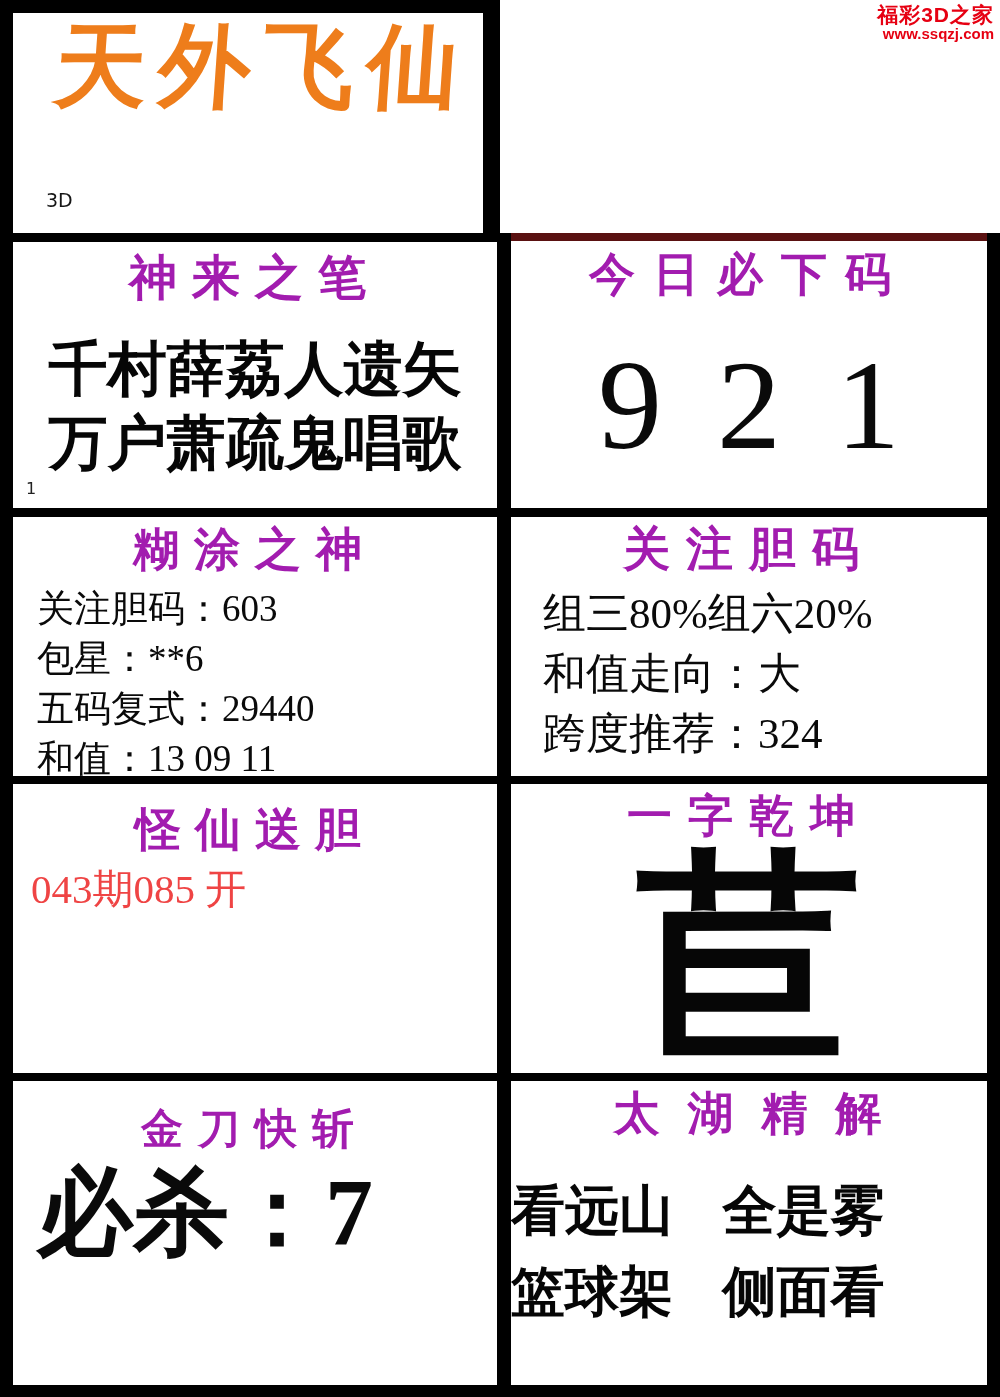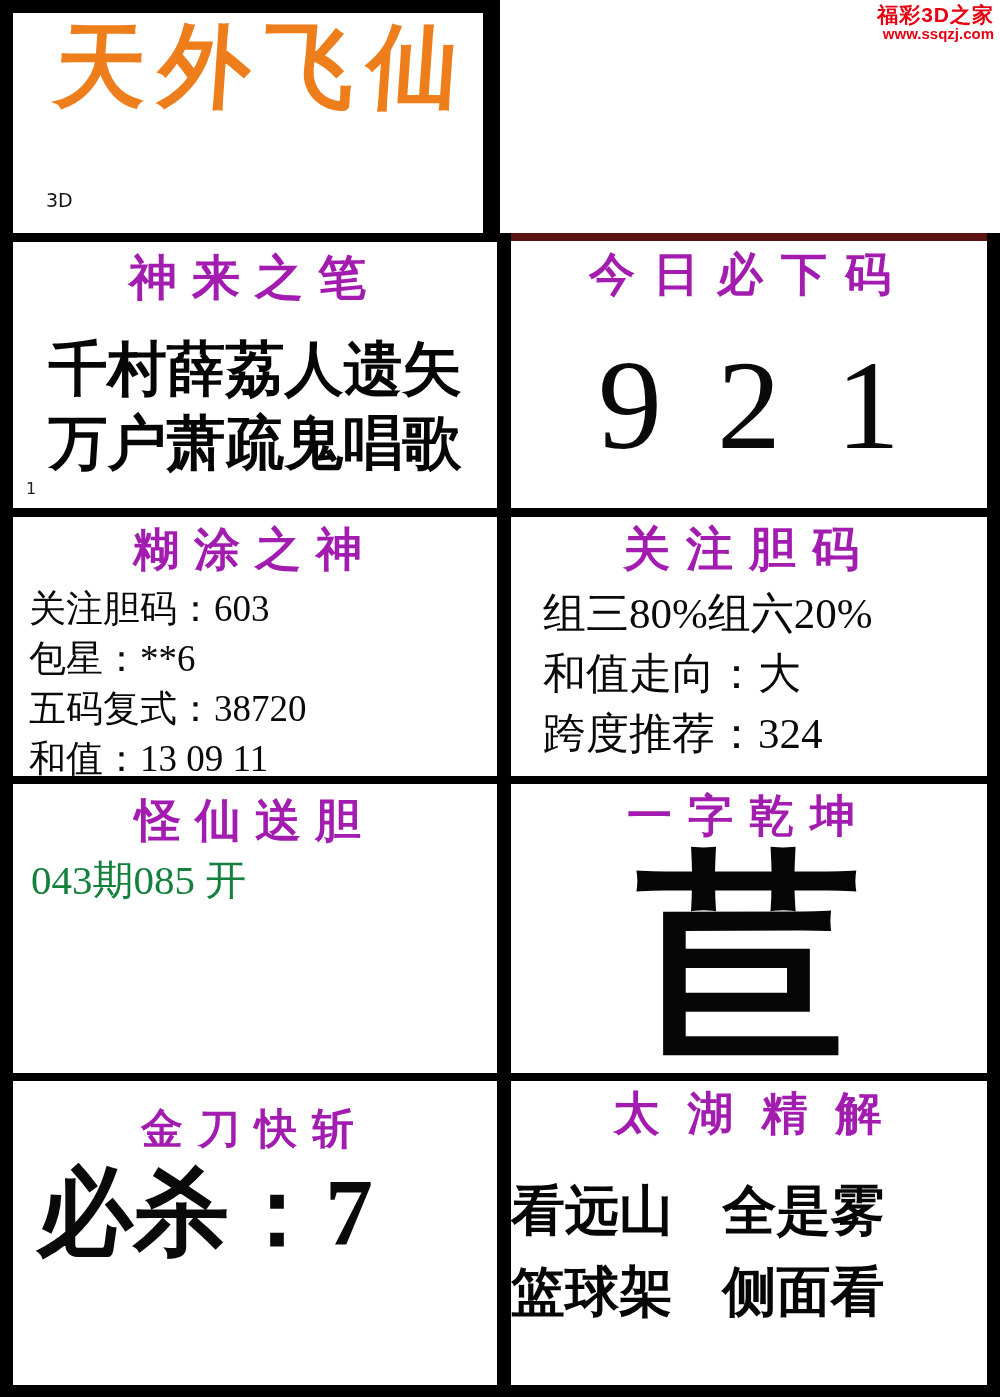--- a/index.html
+++ b/index.html
@@ -41,31 +41,31 @@
     font-family:"DejaVu Sans", sans-serif; }
 
   #cell-jinri { left:511px; top:242px; width:476px; height:266px; }
   #cell-jinri .sec-title { font-size:46px; letter-spacing:18px; padding-top:2px; }
   .big-number { margin-top:34px; text-align:center; font-size:128px; line-height:130px;
     letter-spacing:55px; text-indent:55px; color:#0a0a0a;
     font-family:"Liberation Serif", serif; }
 
   #cell-hutu { left:13px; top:517px; width:484px; height:259px; }
   #cell-hutu .sec-title { font-size:46px; letter-spacing:15px; padding-top:2px; }
-  .hutu-lines { margin-top:3px; padding-left:16px; font-size:37px; line-height:50px;
+  .hutu-lines { margin-top:3px; padding-left:24px; font-size:37px; line-height:50px;
     color:#0a0a0a; font-family:"Liberation Serif", serif; }
 
   #cell-shensuan { left:511px; top:517px; width:476px; height:259px; }
   #cell-shensuan .sec-title { font-size:47px; letter-spacing:16px; padding-top:1px; }
   .shensuan-lines { margin-top:3px; padding-left:32px; font-size:43px; line-height:60px;
     color:#0a0a0a; font-family:"Liberation Serif", serif; }
 
   #cell-guaixian { left:13px; top:784px; width:484px; height:289px; }
-  #cell-guaixian .sec-title { font-size:46px; letter-spacing:14px; padding-top:6px; }
-  .guaixian-text { margin-top:1px; padding-left:18px; font-size:41px; color:#15803d;
+  #cell-guaixian .sec-title { font-size:46px; letter-spacing:14px; padding-top:15px; }
+  .guaixian-text { margin-top:1px; padding-left:18px; font-size:41px; color:#ef4444;
     font-family:"Liberation Serif", serif; }
 
   #cell-yizi { left:511px; top:784px; width:476px; height:289px;border-radius:15px; }
   #cell-yizi .sec-title { font-size:45px; letter-spacing:16px; padding-top:2px; }
   .giant-char { margin-top:2px; text-align:center; font-size:225px; line-height:225px;
     font-weight:900; color:#060606; font-family:"Liberation Serif", serif; }
 
   #cell-jindao { left:13px; top:1081px; width:484px; height:304px; }
   #cell-jindao .sec-title { font-size:42px; letter-spacing:15px; padding-top:20px; }
   .jindao-text { margin-top:4px; padding-left:24px; font-size:96px; line-height:104px;
@@ -115,21 +115,21 @@
   <div class="cell" id="cell-jinri">
     <div class="sec-title">今日必下码</div>
     <div class="big-number">921</div>
   </div>
 
   <div class="cell" id="cell-hutu">
     <div class="sec-title">糊涂之神</div>
     <div class="hutu-lines">
       <div>关注胆码：603</div>
       <div>包星：**6</div>
-      <div>五码复式：38720</div>
+      <div>五码复式：29440</div>
       <div>和值：13 09 11</div>
     </div>
   </div>
 
   <div class="cell" id="cell-shensuan">
     <div class="sec-title">关注胆码</div>
     <div class="shensuan-lines">
       <div>组三80%组六20%</div>
       <div>和值走向：大</div>
       <div>跨度推荐：324</div>

